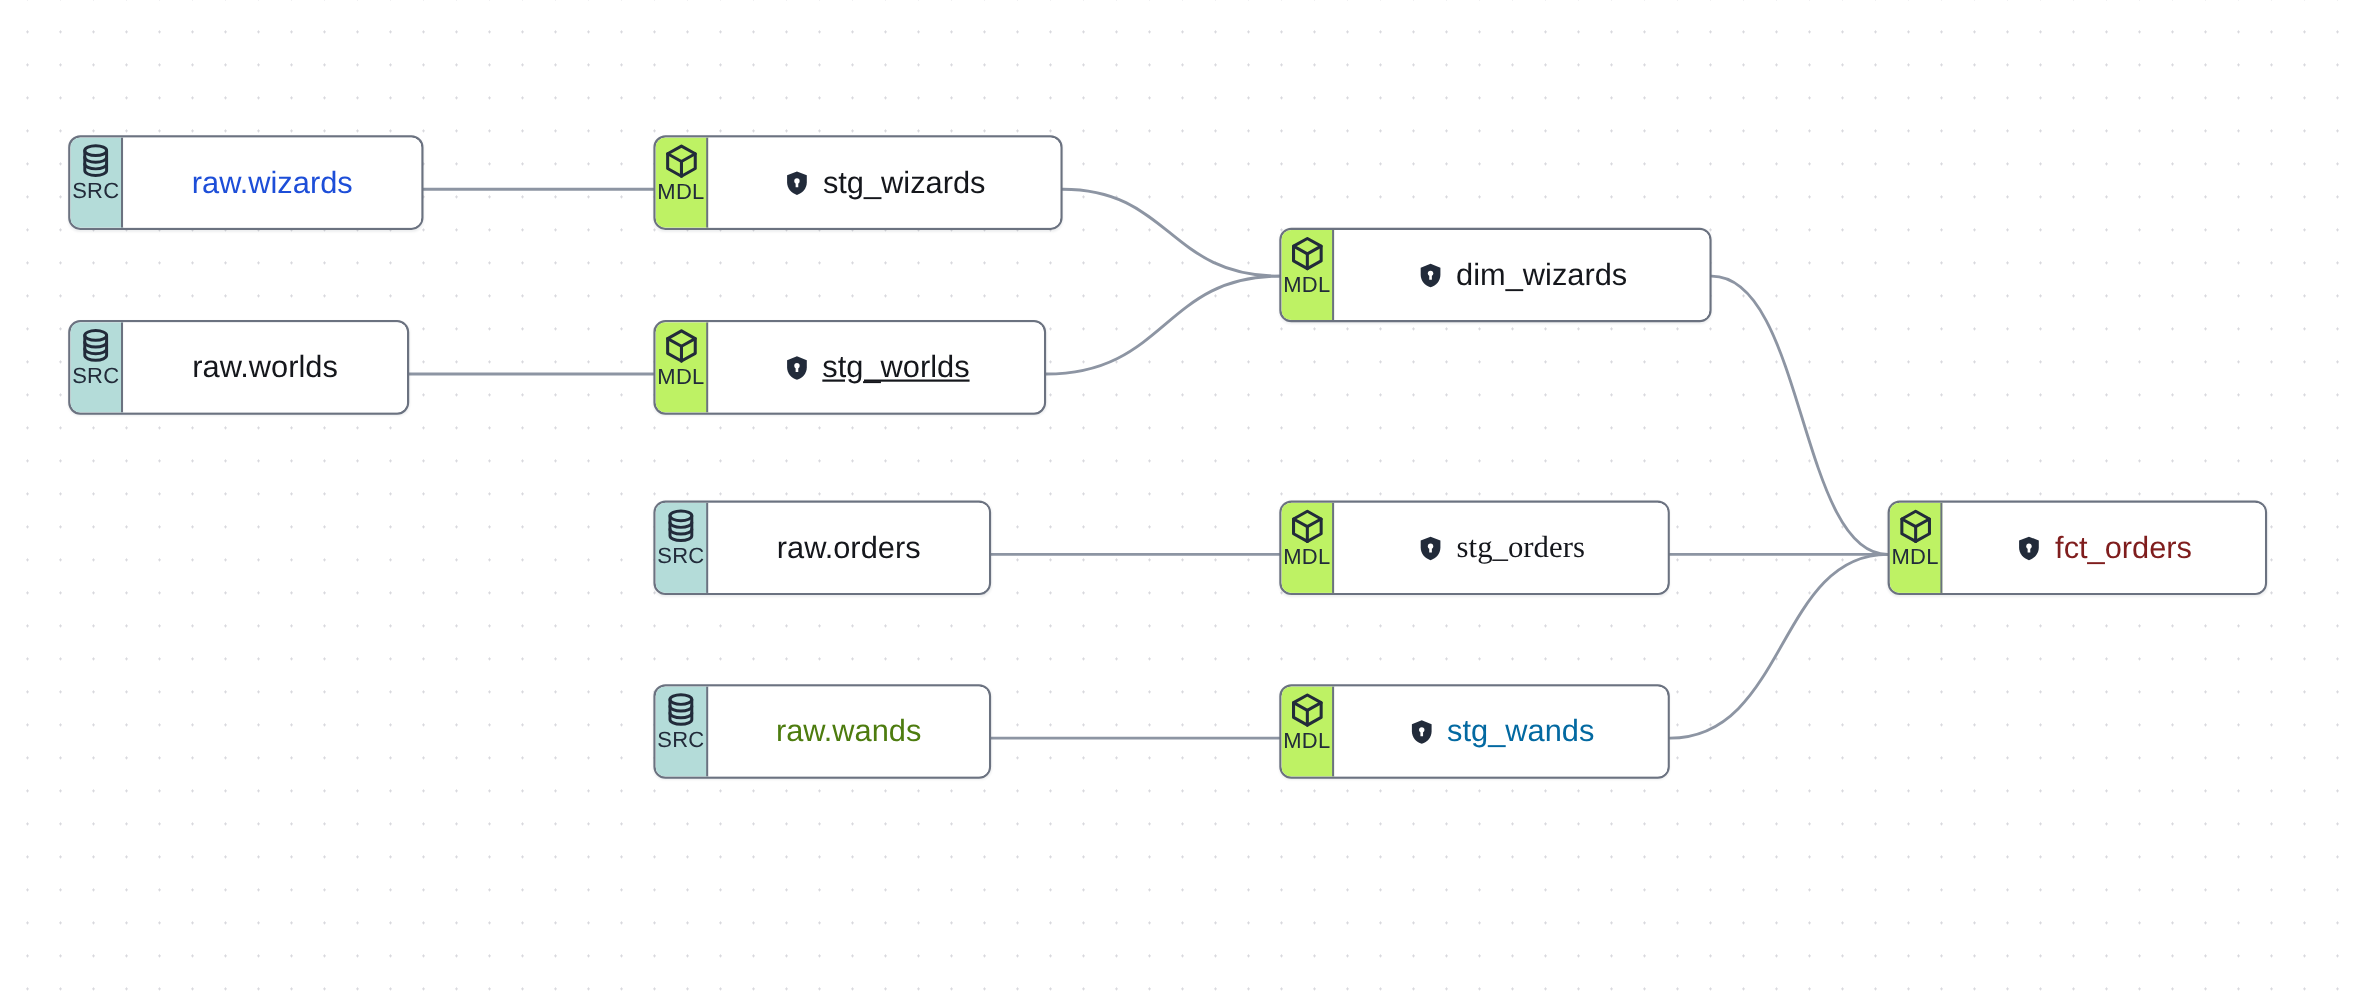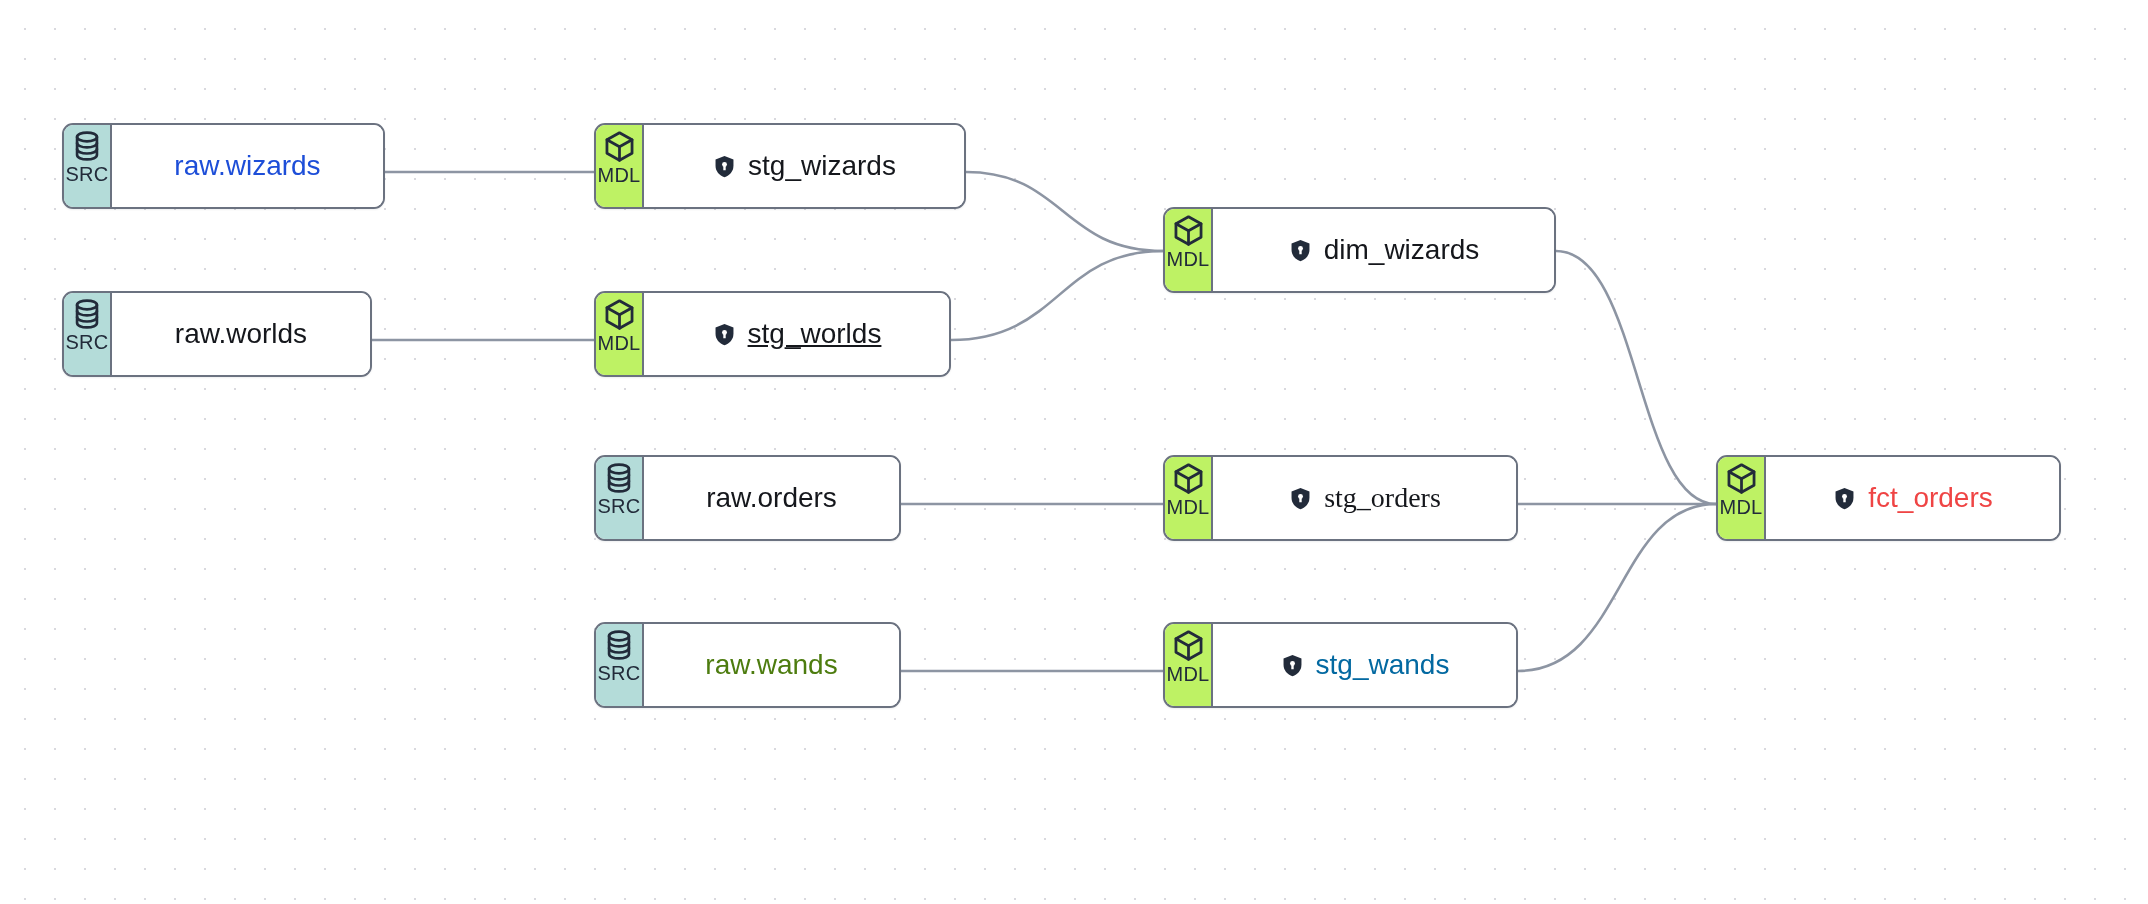--- a/index.html
+++ b/index.html
@@ -283,18 +283,18 @@
           </svg></span>
           <span class="badge-label" style="color: rgb(34, 43, 58);">MDL</span>
         </div>
         <div class="node-body">
           <span class="lock-icon"><svg width="25" height="25" viewBox="0 0 24 24" fill="#222b3a">
             <path d="M12 1.8 L20.6 5.2 V11.3 c0 5.25 -3.63 9.5 -8.6 11.0
                      C7.03 20.8 3.4 16.55 3.4 11.3 V5.2 Z"></path>
             <circle cx="12" cy="10.1" r="2.35" fill="#ffffff"></circle>
             <path d="M10.85 10.5 h2.3 v5.1 h-2.3 Z" fill="#ffffff"></path>
           </svg></span>
-          <span class="node-label" style="color: #ef4444;">fct_orders</span>
+          <span class="node-label" style="color: #7f1d1d;">fct_orders</span>
         </div>
       </div>
     </div>
 
 </div>
 
 </body></html>

